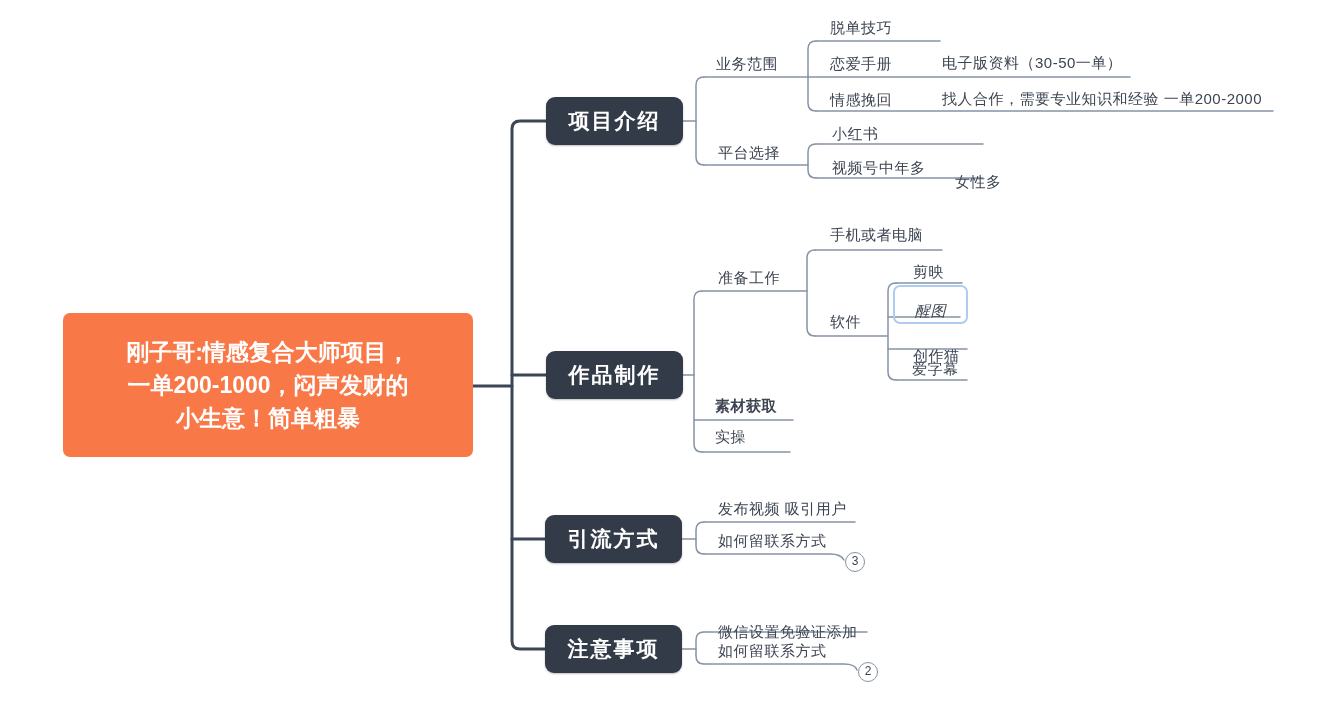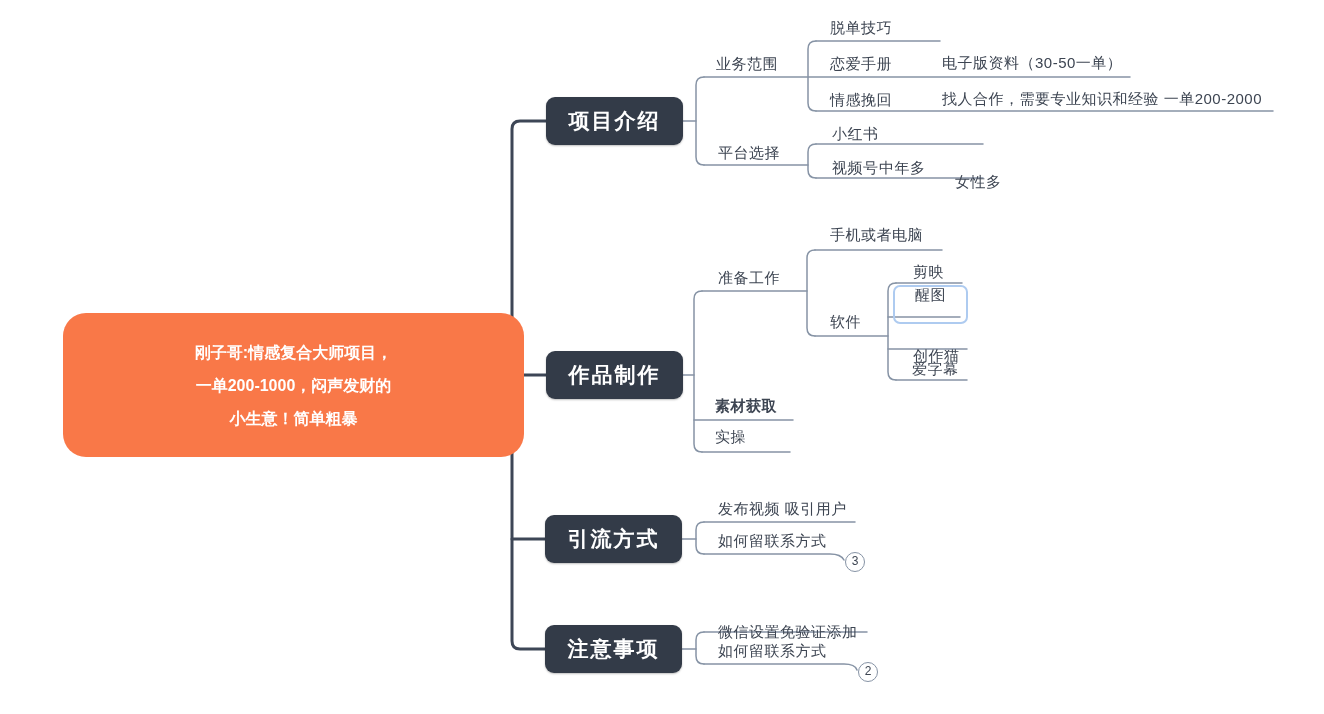--- a/index.html
+++ b/index.html
@@ -12,41 +12,41 @@
     --badge-border:#8693A5;
   }
   *{margin:0;padding:0;box-sizing:border-box;}
   html,body{width:1324px;height:714px;background:#ffffff;overflow:hidden;}
   body{font-family:"Liberation Sans","DejaVu Sans",sans-serif;}
   .canvas{position:relative;width:1324px;height:714px;background:#ffffff;}
   svg.connectors{position:absolute;left:0;top:0;width:1324px;height:714px;}
   svg .thick{stroke:var(--line-dark);stroke-width:3;fill:none;stroke-linecap:round;}
   svg .thin{stroke:var(--line-thin);stroke-width:1.5;fill:none;stroke-linecap:round;}
   .root-node{
-    position:absolute;left:63px;top:313px;width:461px;height:144px;
-    background:var(--root-bg);border-radius:23px;color:#ffffff;
+    position:absolute;left:63px;top:313px;width:410px;height:144px;
+    background:var(--root-bg);border-radius:7px;color:#ffffff;
     display:flex;flex-direction:column;justify-content:center;align-items:center;
-    font-size:16px;font-weight:bold;line-height:33px;text-align:center;
+    font-size:23px;font-weight:bold;line-height:33px;text-align:center;
   }
   .branch-node{
     position:absolute;width:137px;height:48px;
     background:var(--branch-bg);border-radius:9px;color:#ffffff;
     display:flex;justify-content:center;align-items:center;
     font-size:21px;font-weight:bold;letter-spacing:2px;
     box-shadow:0 1px 2px rgba(0,0,0,0.25);
   }
   .topic{
     position:absolute;font-size:15px;color:var(--text-color);
     white-space:nowrap;line-height:16px;letter-spacing:0.5px;
   }
   .selected-topic{
     position:absolute;left:893px;top:285px;width:75px;height:39px;
     border:2px solid var(--selection);border-radius:7px;
     display:flex;justify-content:center;align-items:flex-start;
-    padding-top:0;background:transparent;
+    padding-top:16px;background:transparent;font-style:italic;
   }
   .selected-topic .topic{position:static;}
   .badge{
     position:absolute;width:20px;height:20px;border-radius:50%;
     background:#ffffff;border:1.5px solid var(--badge-border);
     color:var(--text-color);font-size:12px;line-height:17px;text-align:center;
   }
 </style>
 </head>
 <body>

